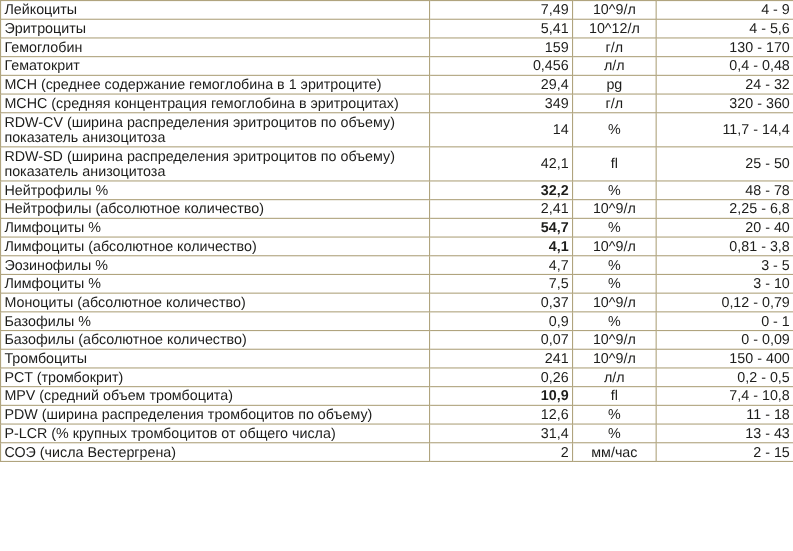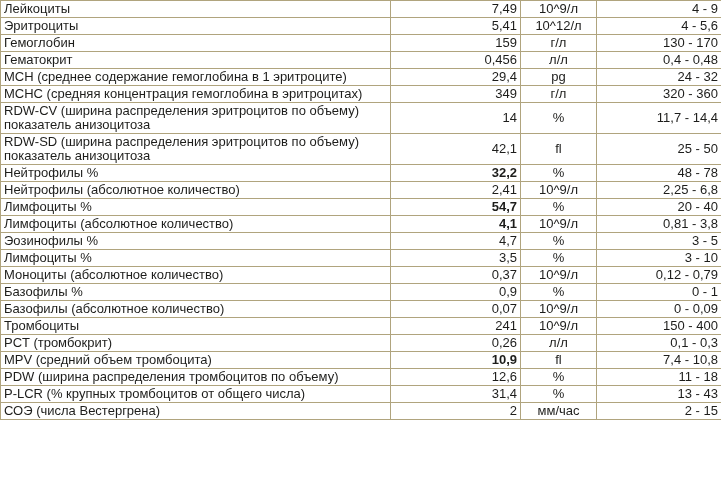--- a/index.html
+++ b/index.html
@@ -118,21 +118,21 @@
         <td class="range-col">0,81 - 3,8</td>
       </tr>
       <tr>
         <td class="name-col">Эозинофилы %</td>
         <td class="value-col">4,7</td>
         <td class="unit-col">%</td>
         <td class="range-col">3 - 5</td>
       </tr>
       <tr>
         <td class="name-col">Лимфоциты %</td>
-        <td class="value-col">3,5</td>
+        <td class="value-col">7,5</td>
         <td class="unit-col">%</td>
         <td class="range-col">3 - 10</td>
       </tr>
       <tr>
         <td class="name-col">Моноциты (абсолютное количество)</td>
         <td class="value-col">0,37</td>
         <td class="unit-col">10^9/л</td>
         <td class="range-col">0,12 - 0,79</td>
       </tr>
       <tr>
@@ -150,21 +150,21 @@
       <tr>
         <td class="name-col">Тромбоциты</td>
         <td class="value-col">241</td>
         <td class="unit-col">10^9/л</td>
         <td class="range-col">150 - 400</td>
       </tr>
       <tr>
         <td class="name-col">PCT (тромбокрит)</td>
         <td class="value-col">0,26</td>
         <td class="unit-col">л/л</td>
-        <td class="range-col">0,1 - 0,3</td>
+        <td class="range-col">0,2 - 0,5</td>
       </tr>
       <tr>
         <td class="name-col">MPV (средний объем тромбоцита)</td>
         <td class="value-col"><span class="bold-val">10,9</span></td>
         <td class="unit-col">fl</td>
         <td class="range-col">7,4 - 10,8</td>
       </tr>
       <tr>
         <td class="name-col">PDW (ширина  распределения тромбоцитов по объему)</td>
         <td class="value-col">12,6</td>

